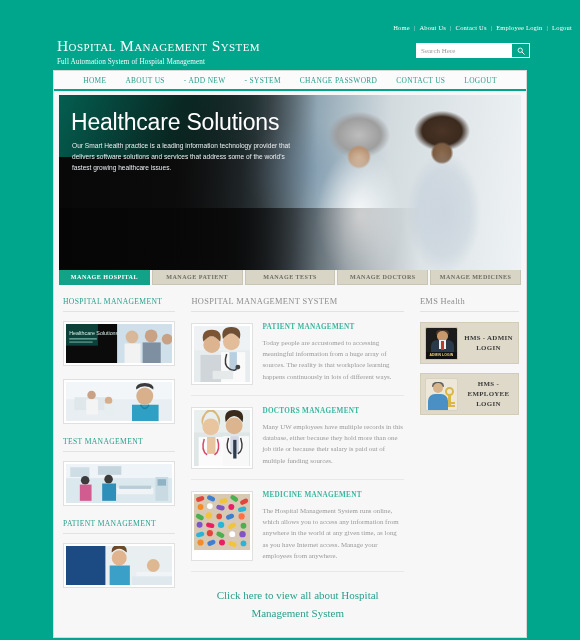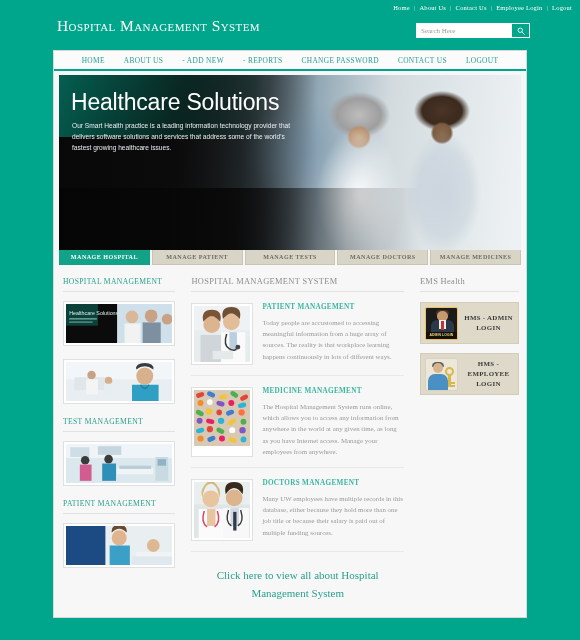--- a/index.html
+++ b/index.html
@@ -3,21 +3,21 @@
 <meta charset="utf-8">
 <title>Hospital Management System</title>
 <style>
   * { box-sizing: border-box; margin: 0; padding: 0; }
   html, body {
     width: 580px; height: 640px;
     background: #00a68c;
     font-family: "Liberation Serif", serif;
     overflow: hidden;
   }
-  .page { position: relative; width: 580px; height: 552px; background: #00a68c; }
+  .page { position: relative; width: 580px; height: 552px; background: #00a68c; margin-top: 20px; }
 
   
   .toplinks {
     position: absolute; top: 4px; right: 8px;
     font-size: 6.5px; color: #ffffff;
     letter-spacing: .2px;
     display: flex; align-items: center; gap: 4px;
   }
   .toplinks a { color: #fff; text-decoration: none; }
   .toplinks .sep { color: #bfe9e0; font-size: 6.5px; }
@@ -195,39 +195,40 @@
     <span class="sep">|</span>
     <a href="#">Contact Us</a>
     <span class="sep">|</span>
     <a href="#">Employee Login</a>
     <span class="sep">|</span>
     <a href="#">Logout</a>
   </div>
 
   <div class="brand">
     <div class="title">Hospital Management System</div>
+    <div class="tagline">Full Automation System of Hospital Management</div>
   </div>
 
   <div class="searchbox">
     <input type="text" placeholder="Search Here" style="">
     <button class="search-btn">
       <svg viewBox="0 0 16 16">
         <circle cx="6.5" cy="6.5" r="4.4" fill="none" stroke="#ffffff" stroke-width="1.7"></circle>
         <line x1="10" y1="10" x2="14.5" y2="14.5" stroke="#ffffff" stroke-width="1.9" stroke-linecap="round"></line>
       </svg>
     </button>
   </div>
 
   <div class="shell">
 
     <div class="navbar">
       <a href="#">HOME</a>
       <a href="#">ABOUT US</a>
       <a href="#">- ADD NEW</a>
-      <a href="#">- REPORTS</a>
+      <a href="#">- SYSTEM</a>
       <a href="#">CHANGE PASSWORD</a>
       <a href="#">CONTACT US</a>
       <a href="#">LOGOUT</a>
     </div>
 
     <div class="banner-wrap">
       <div class="banner">
         <div class="bg-people"></div>
         <div class="dark-scrim"></div>
         <div class="teal-glow"></div>
@@ -331,20 +332,46 @@
               <rect x="29" y="28" width="26" height="32" fill="#fafafa"></rect>
               <rect x="38" y="28" width="8" height="20" fill="#b9cfe0"></rect>
               <path d="M35 30 q-4 12 3 16 q7 4 9 -3" fill="none" stroke="#3a3a3a" stroke-width="1.6"></path>
               <circle cx="47" cy="44" r="2.6" fill="#444"></circle>
               <rect x="20" y="48" width="22" height="9" fill="#e6e9ea"></rect>
             </svg>
           </div>
           <div class="art-body">
             <div class="art-title">PATIENT MANAGEMENT</div>
             <div class="art-text">Today people are accustomed to accessing meaningful information from a huge array of sources. The reality is that workplace learning happens continuously in lots of different ways.</div>
+          </div>
+        </div>
+
+        <div class="article">
+          <div class="art-thumb-box">
+            <svg class="art-thumb" viewBox="0 0 60 60">
+              <rect width="60" height="60" fill="#dfe7e6"></rect>
+              <rect x="0" y="0" width="60" height="24" fill="#e9efee"></rect>
+              <circle cx="18" cy="18" r="9" fill="#e8c49f"></circle>
+              <path d="M9 17 q2 -15 9 -15 q7 0 9 15 q2 -6 0 -10 q-4 -8 -9 -8 q-5 0 -9 8 q-2 4 0 10z" fill="#d9b87e"></path>
+              <rect x="5" y="29" width="27" height="31" fill="#fbfbfb"></rect>
+              <rect x="14" y="29" width="9" height="18" fill="#e8c49f"></rect>
+              <path d="M11 31 q-4 12 3 17" fill="none" stroke="#d8466a" stroke-width="1.6"></path>
+              <path d="M25 31 q4 12 -3 17" fill="none" stroke="#d8466a" stroke-width="1.6"></path>
+              <circle cx="43" cy="17" r="9" fill="#dcb48e"></circle>
+              <path d="M34 13 q9 -13 18 0 q3 -13 -9 -13 q-12 0 -9 13z" fill="#3a2a1c"></path>
+              <rect x="31" y="28" width="28" height="32" fill="#f8f8f8"></rect>
+              <rect x="39" y="28" width="9" height="19" fill="#cfd8e4"></rect>
+              <rect x="42" y="32" width="3.5" height="20" fill="#2f3a4a"></rect>
+              <path d="M37 30 q-4 13 3 17" fill="none" stroke="#3a3a3a" stroke-width="1.5"></path>
+              <path d="M50 30 q4 13 -3 17" fill="none" stroke="#3a3a3a" stroke-width="1.5"></path>
+            </svg>
+          </div>
+          <div class="art-body">
+            <div class="art-title">DOCTORS MANAGEMENT</div>
+            <div class="art-text">Many UW employees have multiple records in this database, either because they hold more than one job title or because their salary is paid out of multiple funding sources.</div>
           </div>
         </div>
 
         <div class="article">
           <div class="art-thumb-box">
             <svg class="art-thumb" viewBox="0 0 60 60">
               <rect width="60" height="60" fill="#d8c9b5"></rect>
               <g>
                 <rect x="2" y="3" rx="2.5" width="9" height="5" fill="#e0473a" transform="rotate(-18 6 5)"></rect>
                 <rect x="14" y="2" rx="2.5" width="9" height="5" fill="#3f7fd0" transform="rotate(22 18 4)"></rect>
@@ -378,46 +405,20 @@
                 <circle cx="53" cy="53" r="3.1" fill="#29b6d6"></circle>
               </g>
             </svg>
           </div>
           <div class="art-body">
             <div class="art-title">MEDICINE MANAGEMENT</div>
             <div class="art-text">The Hospital Management System runs online, which allows you to access any information from anywhere in the world at any given time, as long as you have Internet access. Manage your employees from anywhere.</div>
           </div>
         </div>
 
-        <div class="article">
-          <div class="art-thumb-box">
-            <svg class="art-thumb" viewBox="0 0 60 60">
-              <rect width="60" height="60" fill="#dfe7e6"></rect>
-              <rect x="0" y="0" width="60" height="24" fill="#e9efee"></rect>
-              <circle cx="18" cy="18" r="9" fill="#e8c49f"></circle>
-              <path d="M9 17 q2 -15 9 -15 q7 0 9 15 q2 -6 0 -10 q-4 -8 -9 -8 q-5 0 -9 8 q-2 4 0 10z" fill="#d9b87e"></path>
-              <rect x="5" y="29" width="27" height="31" fill="#fbfbfb"></rect>
-              <rect x="14" y="29" width="9" height="18" fill="#e8c49f"></rect>
-              <path d="M11 31 q-4 12 3 17" fill="none" stroke="#d8466a" stroke-width="1.6"></path>
-              <path d="M25 31 q4 12 -3 17" fill="none" stroke="#d8466a" stroke-width="1.6"></path>
-              <circle cx="43" cy="17" r="9" fill="#dcb48e"></circle>
-              <path d="M34 13 q9 -13 18 0 q3 -13 -9 -13 q-12 0 -9 13z" fill="#3a2a1c"></path>
-              <rect x="31" y="28" width="28" height="32" fill="#f8f8f8"></rect>
-              <rect x="39" y="28" width="9" height="19" fill="#cfd8e4"></rect>
-              <rect x="42" y="32" width="3.5" height="20" fill="#2f3a4a"></rect>
-              <path d="M37 30 q-4 13 3 17" fill="none" stroke="#3a3a3a" stroke-width="1.5"></path>
-              <path d="M50 30 q4 13 -3 17" fill="none" stroke="#3a3a3a" stroke-width="1.5"></path>
-            </svg>
-          </div>
-          <div class="art-body">
-            <div class="art-title">DOCTORS MANAGEMENT</div>
-            <div class="art-text">Many UW employees have multiple records in this database, either because they hold more than one job title or because their salary is paid out of multiple funding sources.</div>
-          </div>
-        </div>
-
         <div class="viewall">
           <a href="#">Click here to view all about Hospital Management System</a>
         </div>
       </div>
 
       <div class="col-right">
         <div class="sec-head plain">EMS Health</div>
 
         <div class="login-card">
           <div class="icon-badge ib-admin">

